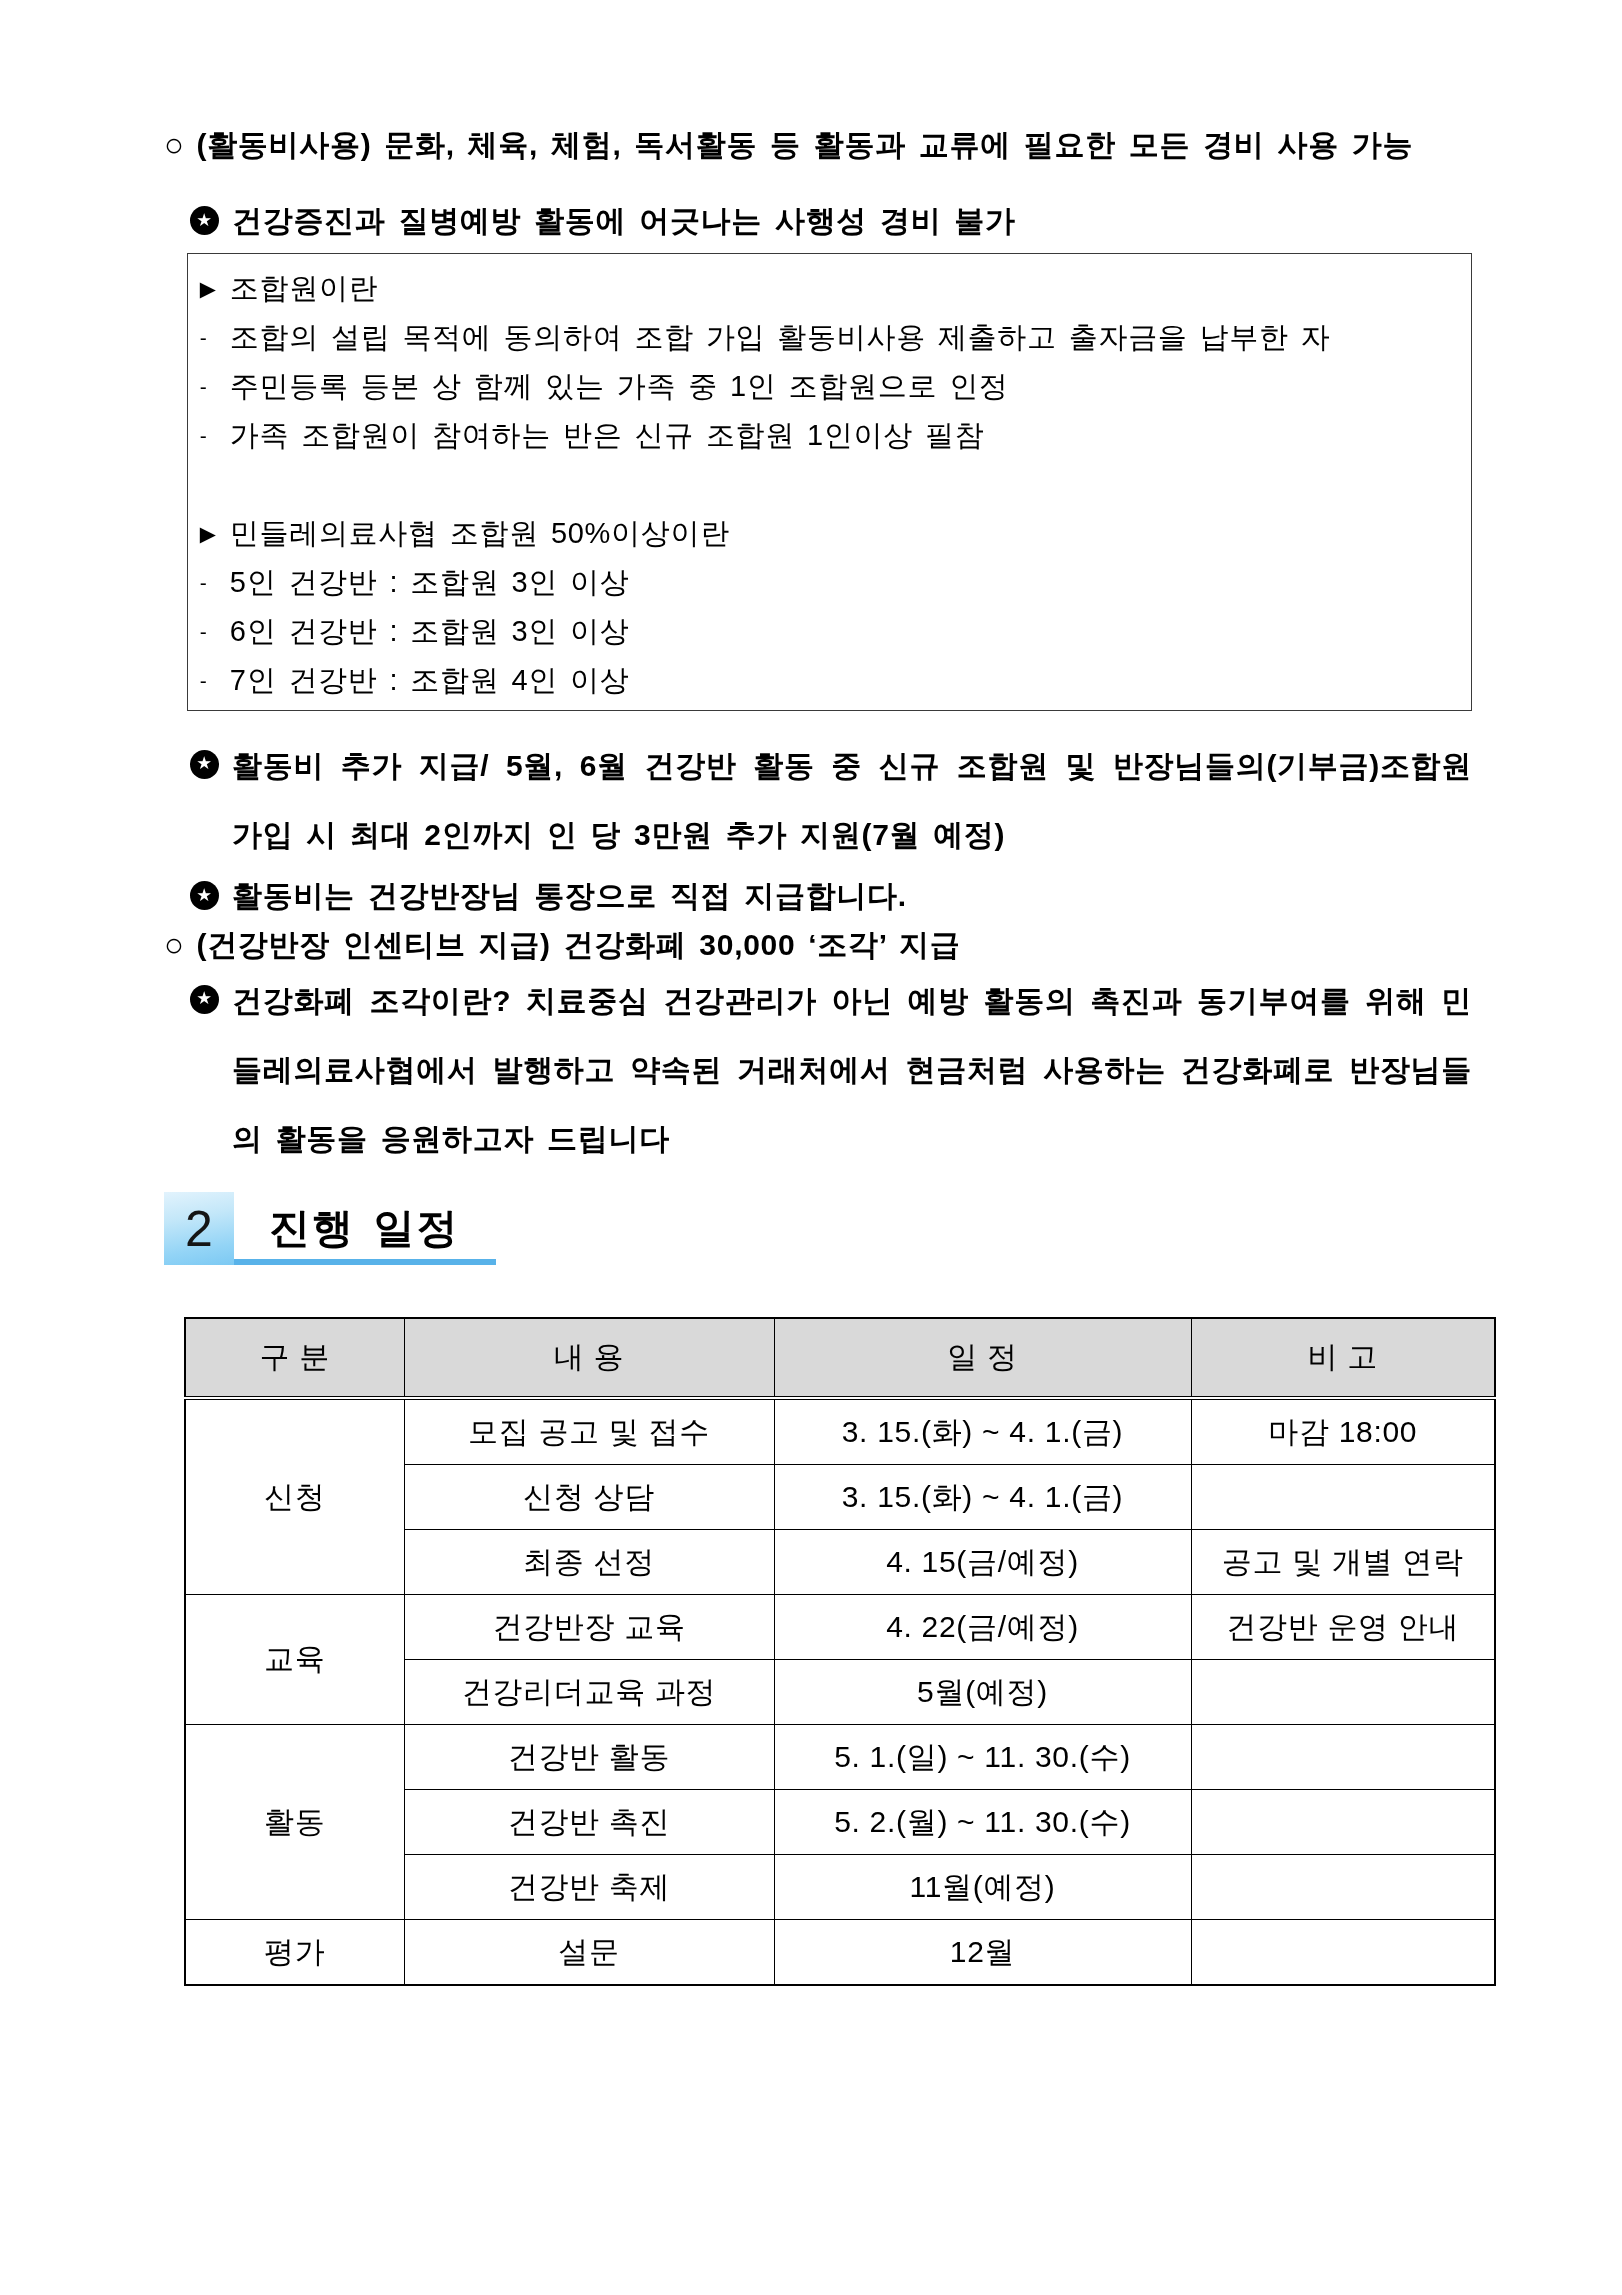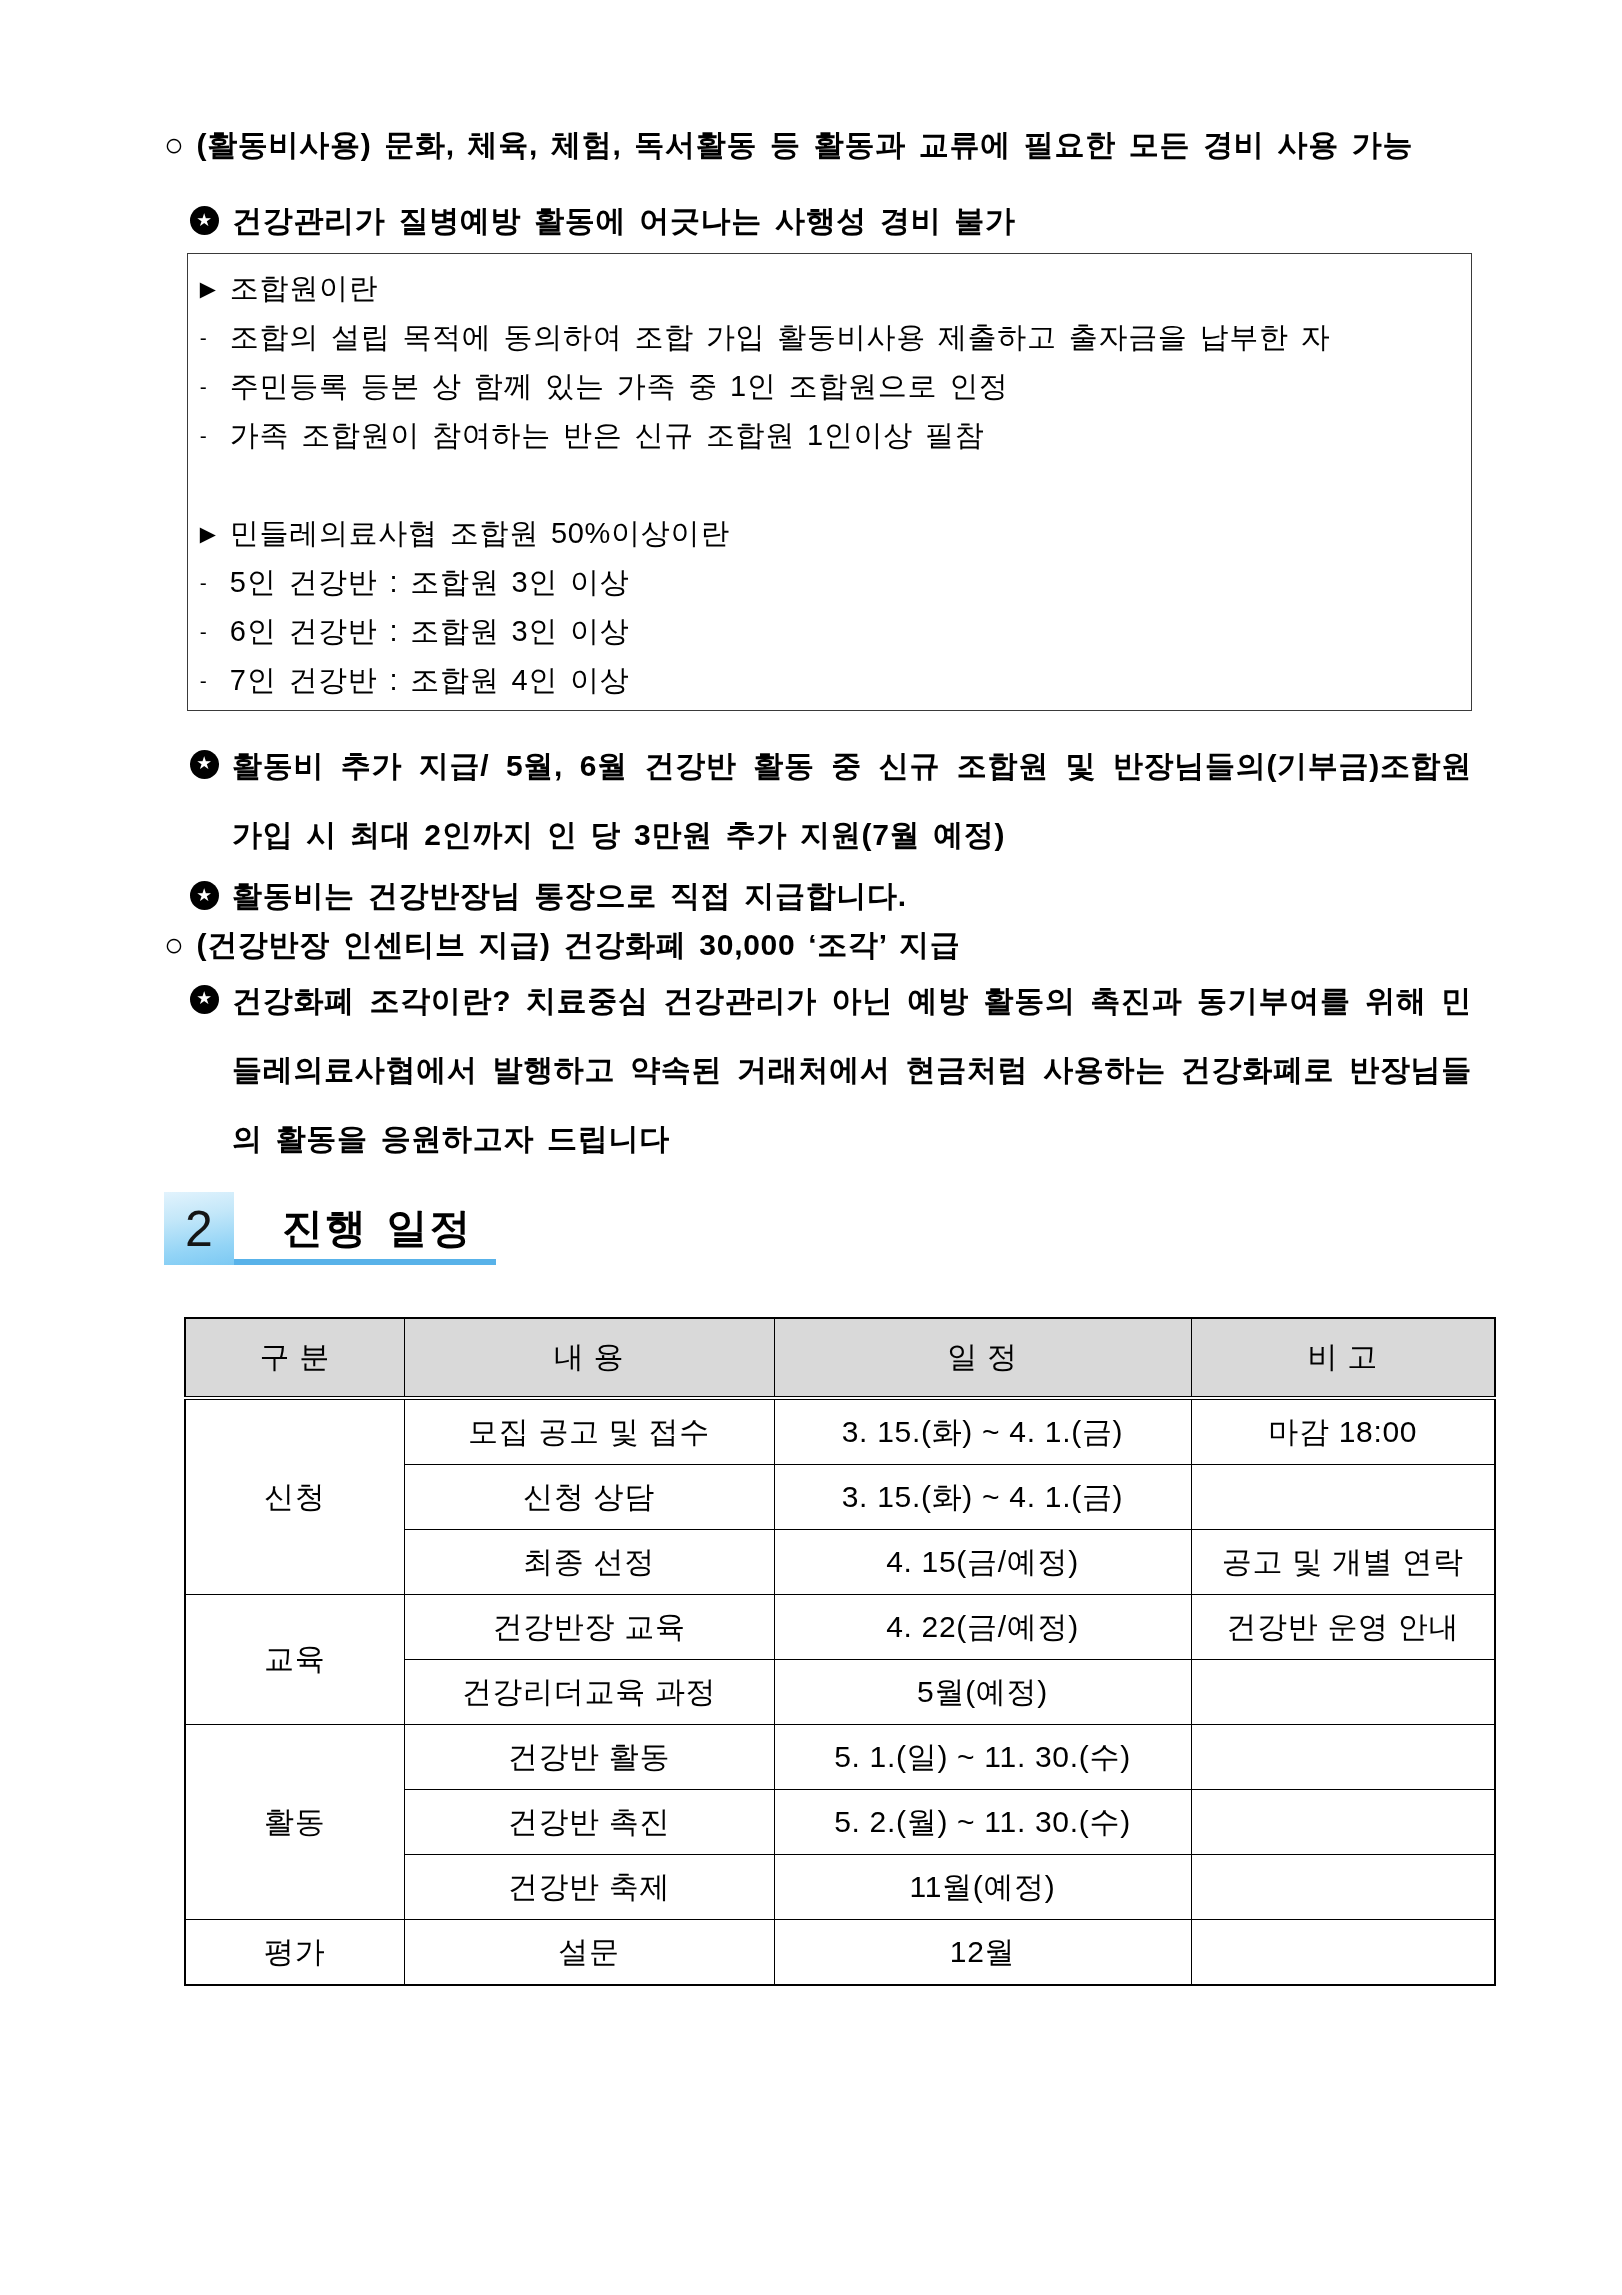--- a/index.html
+++ b/index.html
@@ -57,21 +57,21 @@
     display:flex;align-items:stretch;
   }
   .sec-num{
     width:70px;
     background:linear-gradient(170deg,#e2f3fd 0%,#c3e7f9 35%,#93d4f6 75%,#7cc9f3 100%);
     display:flex;align-items:center;justify-content:center;
     font-size:50px;font-weight:500;color:#151515;
   }
   .sec-title{
     display:flex;align-items:center;
-    padding-left:48px;
+    padding-left:35px;
     font-size:41px;font-weight:700;letter-spacing:2px;word-spacing:5.2px;
   }
   .sec-underline{
     position:absolute;left:70px;bottom:0;
     width:262px;height:5.9px;background:#58b2e9;
   }
 
   
   .sched-table{
     border-collapse:collapse;
@@ -107,21 +107,21 @@
 
 <div class="page">
 
   <p class="para single" style="margin-top:26px;">
     <span class="m-circle">○</span>
     <span class="ptext">(활동비사용) 문화, 체육, 체험, 독서활동 등 활동과 교류에 필요한 모든 경비 사용 가능</span>
   </p>
 
   <p class="para single lvl1" style="margin-top:34px;">
     <span class="m-star">★</span>
-    <span class="ptext">건강관리가 질병예방 활동에 어긋나는 사행성 경비 불가</span>
+    <span class="ptext">건강증진과 질병예방 활동에 어긋나는 사행성 경비 불가</span>
   </p>
 
   <div class="info-box">
     <div class="box-line">
       <span class="box-marker">▶</span>
       <span class="box-text">조합원이란</span>
     </div>
     <div class="box-line">
       <span class="box-marker">-</span>
       <span class="box-text">조합의 설립 목적에 동의하여 조합 가입 활동비사용 제출하고 출자금을 납부한 자</span>

